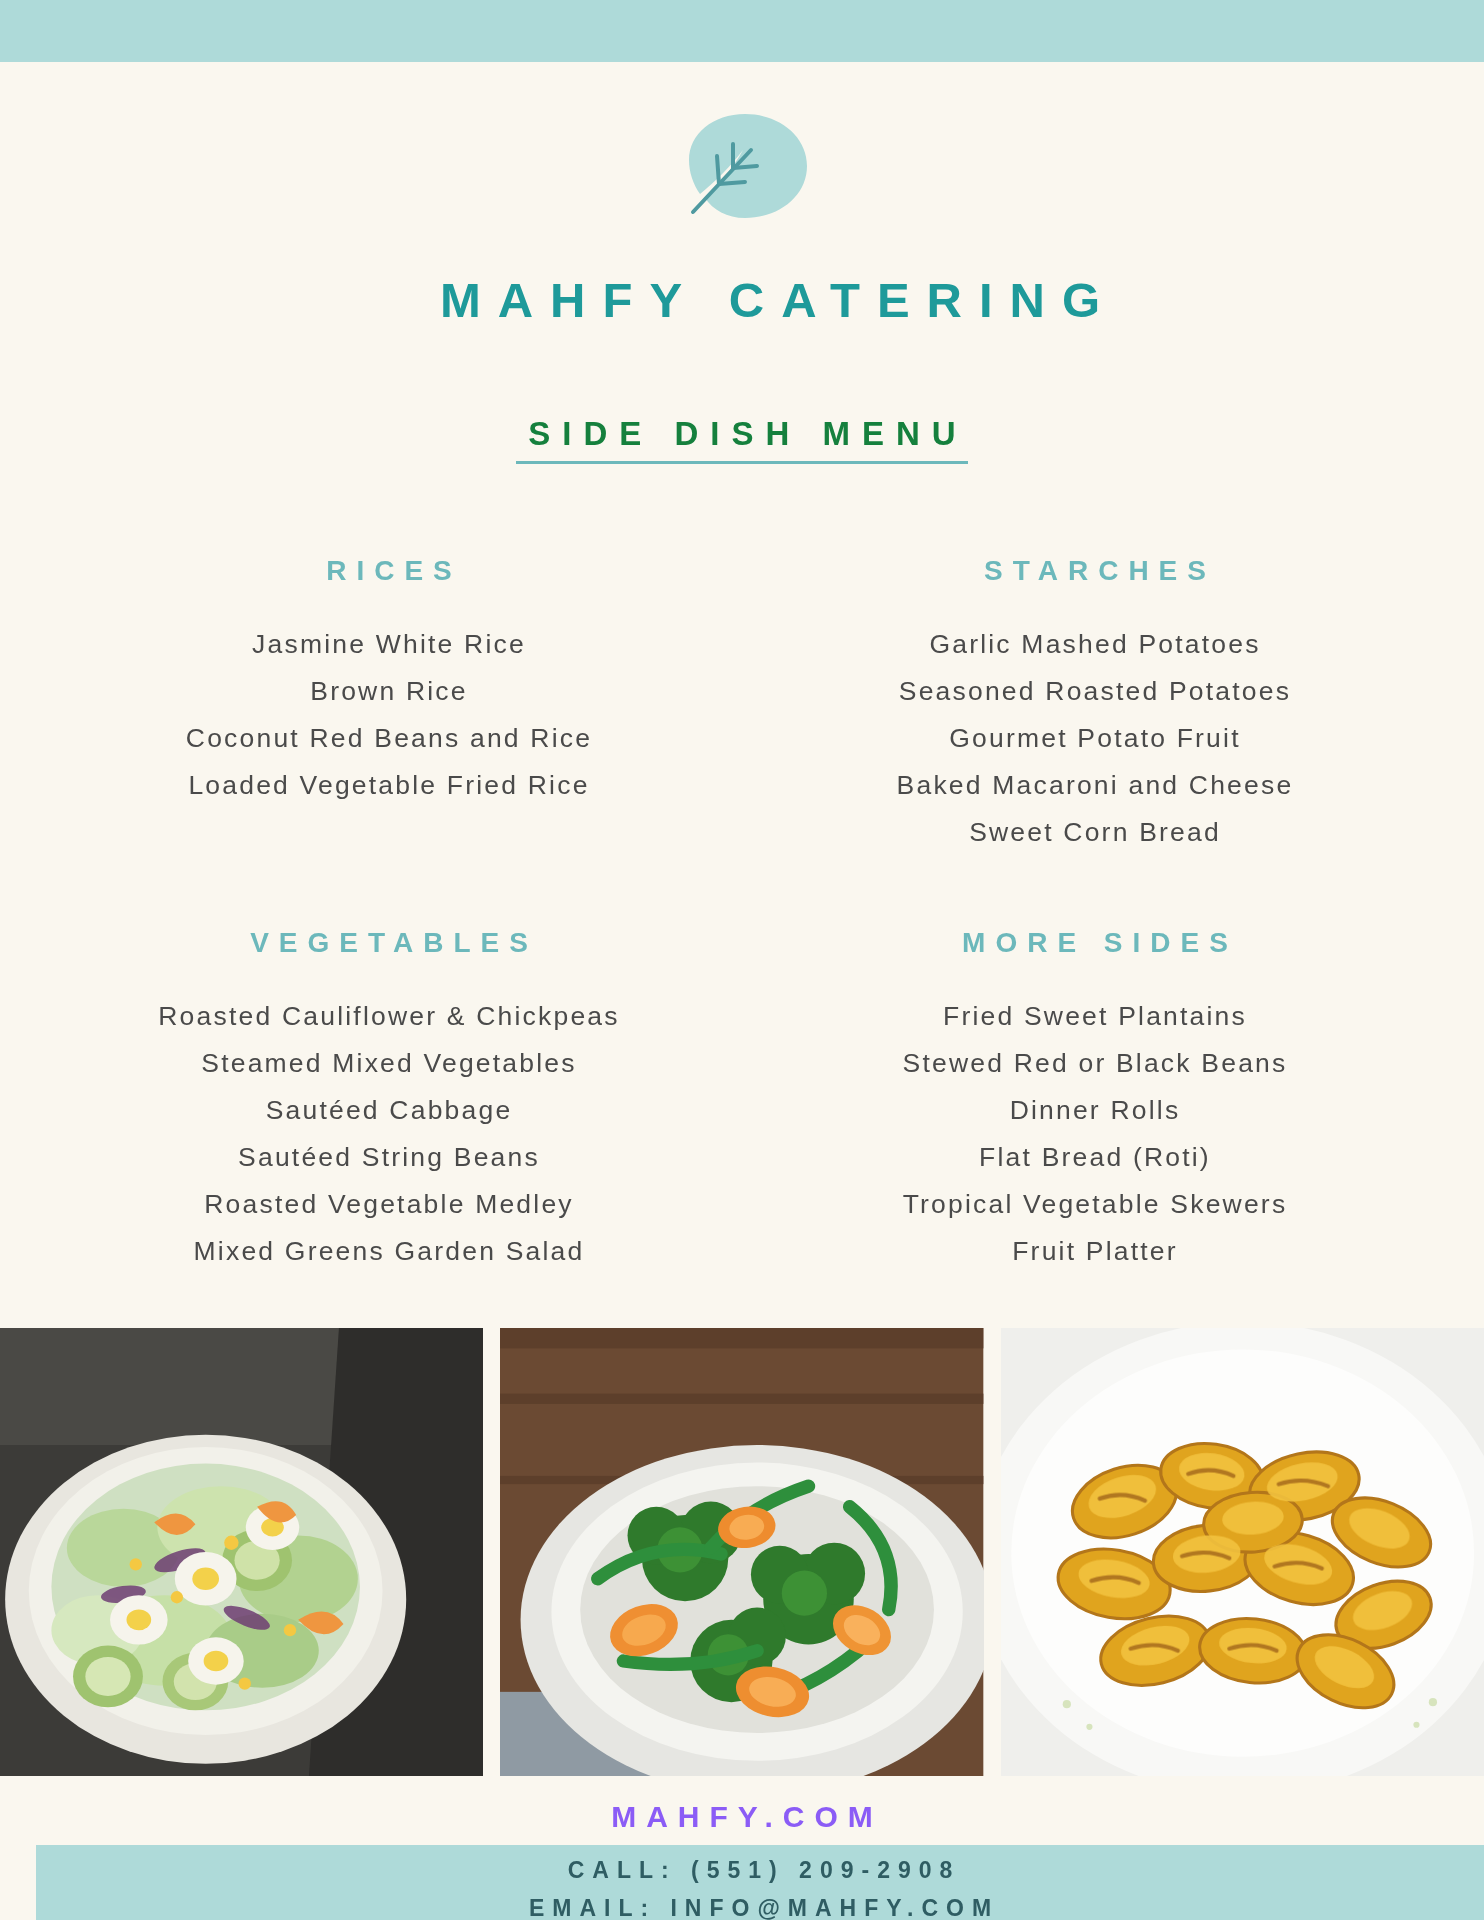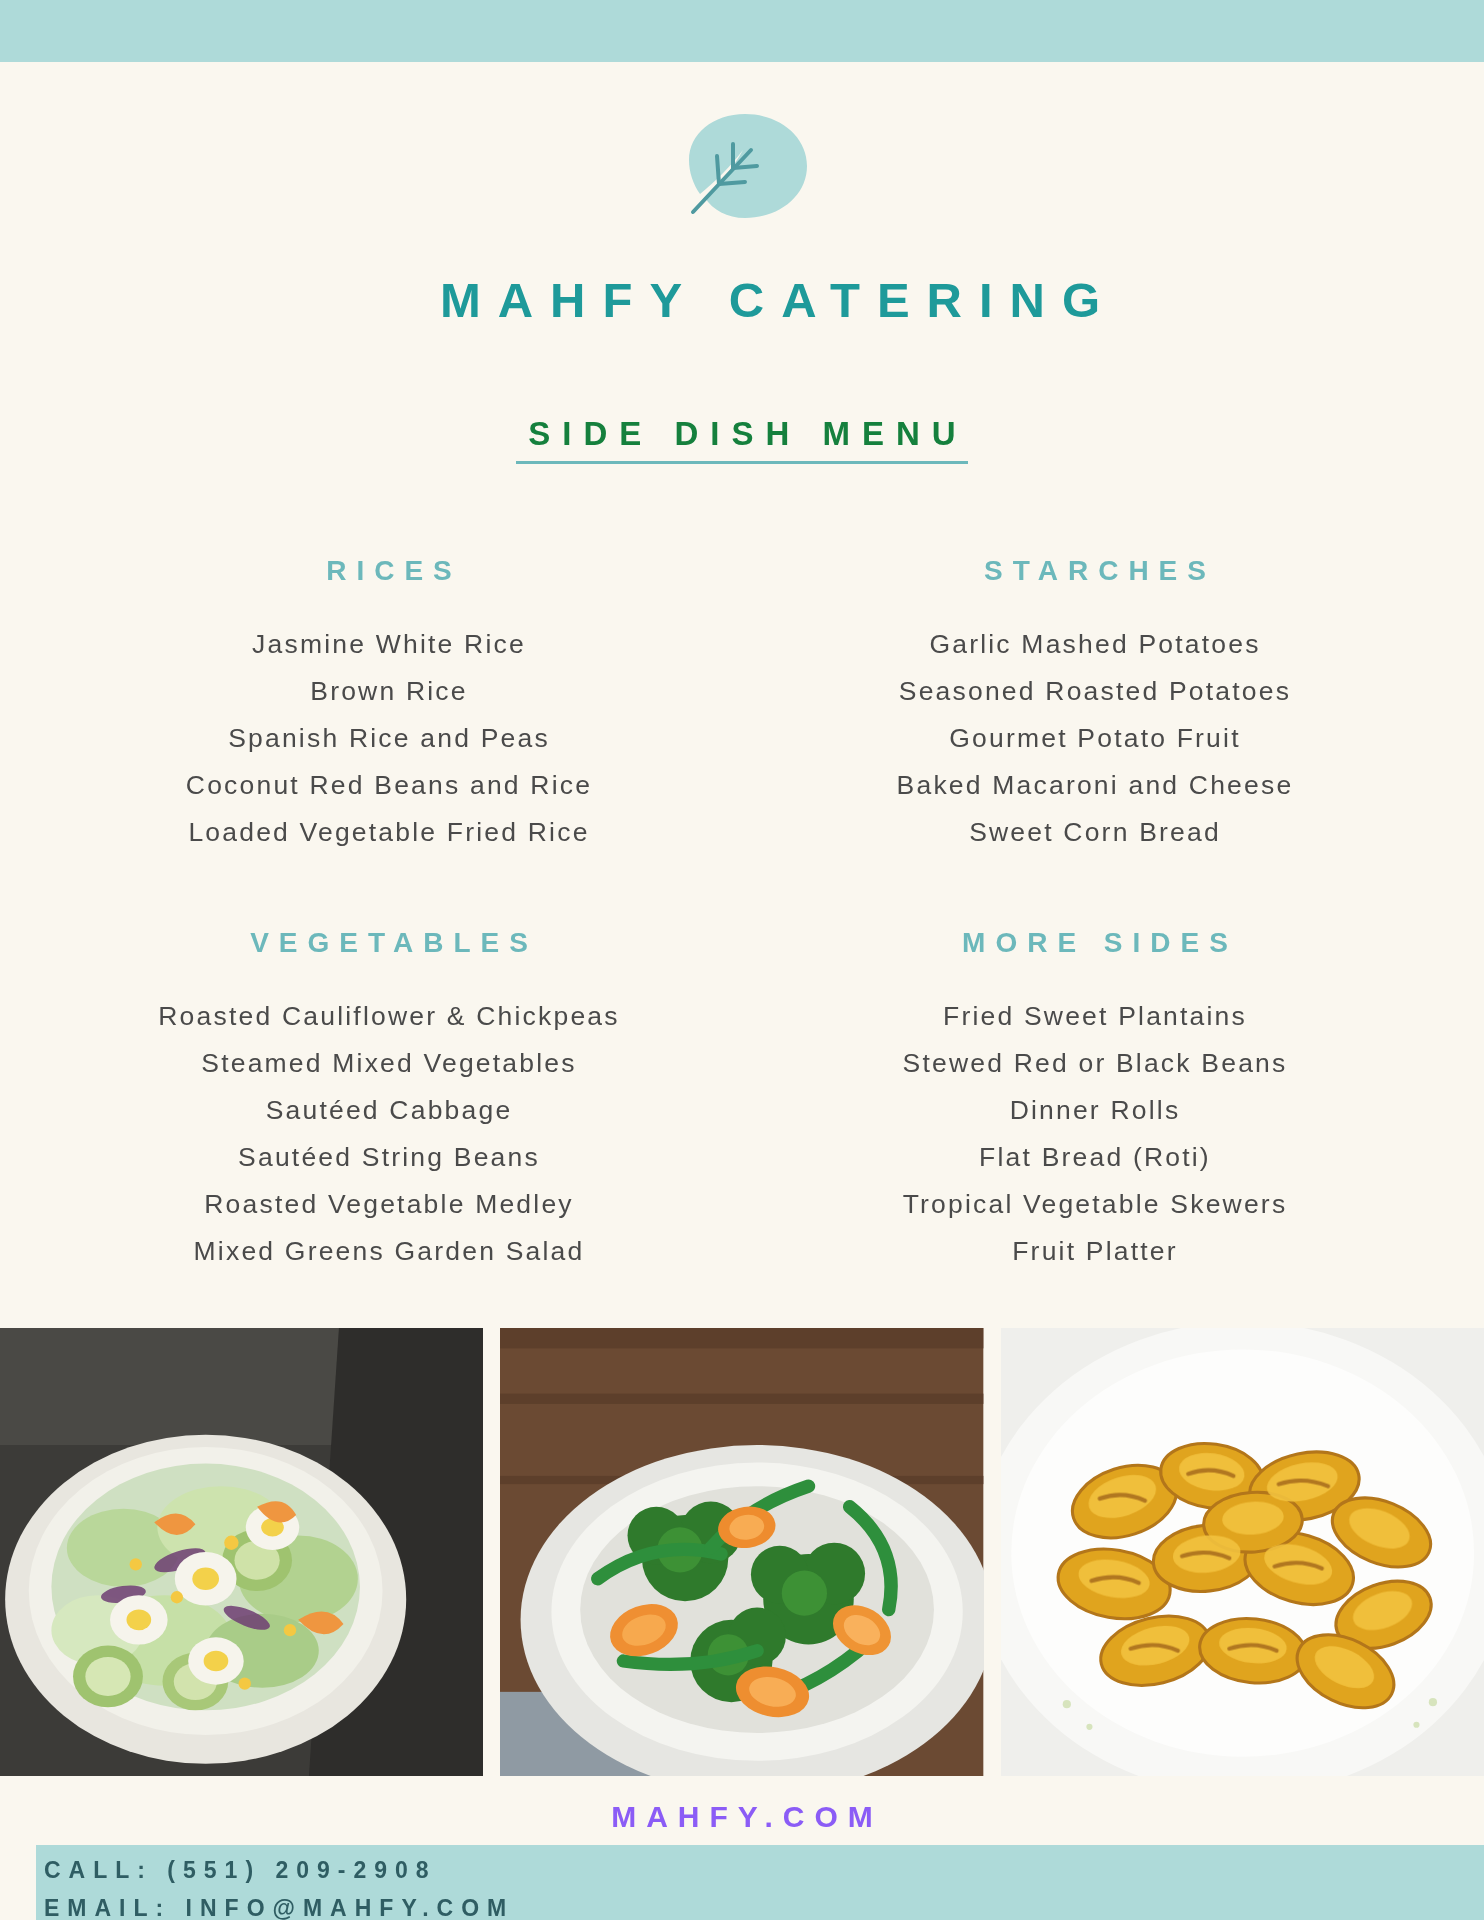--- a/index.html
+++ b/index.html
@@ -140,21 +140,21 @@
     position: absolute;
     left: 36px;
     top: 1845px;
     width: 1448px;
     height: 75px;
     background: #aedad9;
     box-sizing: border-box;
     padding-top: 6px;
   }
   .footer-line {
-    text-align: left;
+    text-align: center;
     font-size: 23px;
     letter-spacing: 8px;
     font-weight: bold;
     color: #2f5d63;
     text-indent: 8px;
     line-height: 38px;
   }
   .footer-left-strip {
     position: absolute;
     left: 0;
@@ -194,21 +194,20 @@
   </div>
 
   <div class="columns">
 
     <div class="col-row">
       <div class="col">
         <div class="cat-title">RICES</div>
         <div class="cat-items">
           <div>Jasmine White Rice</div>
           <div>Brown Rice</div>
-          <div>Spanish Rice and Peas</div>
           <div>Coconut Red Beans and Rice</div>
           <div>Loaded Vegetable Fried Rice</div>
         </div>
       </div>
       <div class="col">
         <div class="cat-title">STARCHES</div>
         <div class="cat-items">
           <div>Garlic Mashed Potatoes</div>
           <div>Seasoned Roasted Potatoes</div>
           <div>Gourmet Potato Fruit</div>

